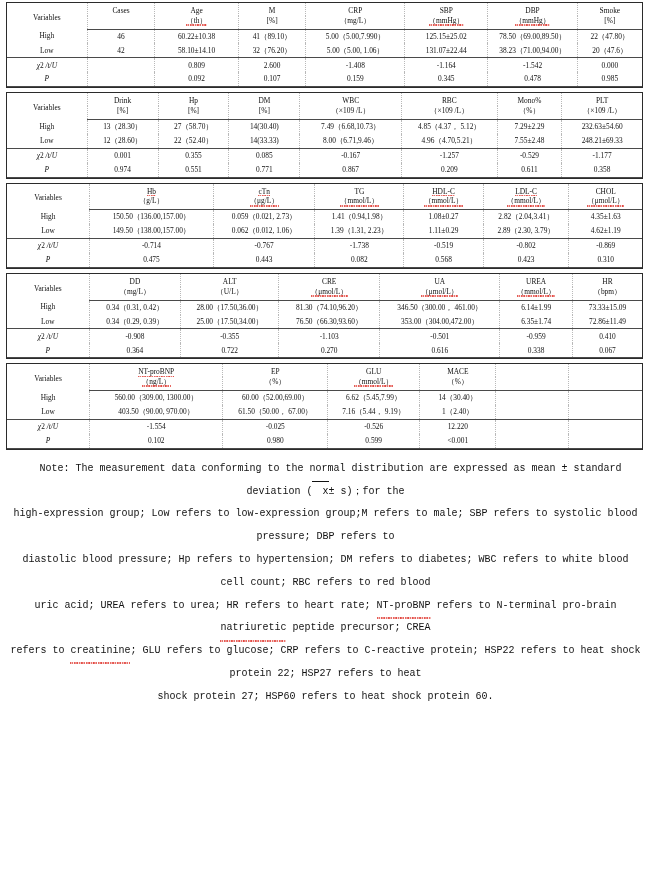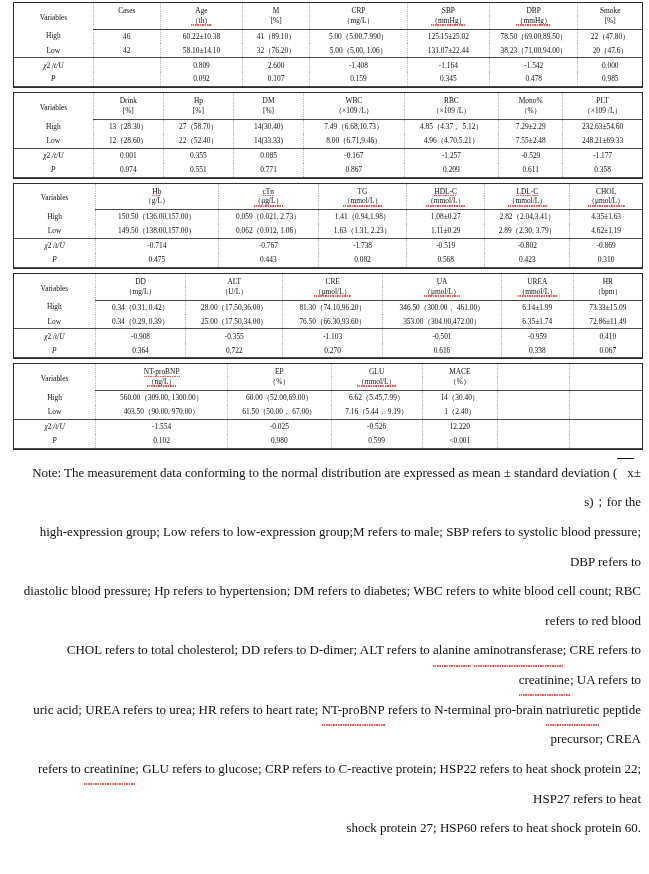--- a/index.html
+++ b/index.html
@@ -13,21 +13,21 @@
     height: 874px;
     font-family: "Liberation Serif", "DejaVu Serif", serif;
     color: #111111;
     overflow: hidden;
   }
   .page {
     width: 649px;
     height: 874px;
     position: relative;
     box-sizing: border-box;
-    padding: 2px 6px 0 13px;
+    padding: 2px 6px 0 6px;
   }
 
   
   .tbl-wrap {
     border: 1px solid #2b2b2b;
     box-sizing: border-box;
     margin: 0 0 4px 0;
     background: #fff;
   }
   table.stat {
@@ -76,25 +76,26 @@
     background-size: 2.4px 2.4px;
     background-repeat: repeat-x;
     opacity: .95;
   }
 
   
   td.c0 { }
 
   
   .note {
-    font-size: 13px;
+    font-size: 10px;
     line-height: 2.28;
-    text-align: right;
+    text-align: center;
     padding: 4px 2px 0 4px;
     color: #111;
+    font-family: Liberation Mono, monospace;
   }
   .note p { margin: 0; text-indent: 0; }
   .note .lead { text-indent: 10px; }
   .xbar {
     position: relative;
     display: inline-block;
     padding-top: 0;
   }
   .xbar::before {
     content: "";
@@ -294,21 +295,21 @@
               <td>0.059（0.021, 2.73）</td>
               <td>1.41（0.94,1.98）</td>
               <td>1.08±0.27</td>
               <td>2.82（2.04,3.41）</td>
               <td>4.35±1.63</td>
             </tr>
             <tr class="rule-below">
               <td class="rowlabel c0">Low</td>
               <td>149.50（138.00,157.00）</td>
               <td>0.062（0.012, 1.06）</td>
-              <td>1.63（1.31, 2.23）</td>
+              <td>1.39（1.31, 2.23）</td>
               <td>1.11±0.29</td>
               <td>2.89（2.30, 3.79）</td>
               <td>4.62±1.19</td>
             </tr>
             <tr>
               <td class="rowlabel c0"><span class="ital">χ</span><span>2 </span><span class="ital">/t/U</span></td>
               <td>-0.714</td>
               <td>-0.767</td>
               <td>-1.738</td>
               <td>-0.519</td>
@@ -461,18 +462,17 @@
               <td>&nbsp;</td>
             </tr>
           </tbody>
         </table>
       </div>
     </div>
   <div class="note" id="note-block">
       <p class="lead">Note: The measurement data conforming to the normal distribution are expressed as mean ± standard deviation (<span class="xbar">x</span>± s)；for the</p>
       <p>high-expression group; Low refers to low-expression group;M refers to male; SBP refers to systolic blood pressure; DBP refers to</p>
       <p>diastolic blood pressure; Hp refers to hypertension; DM refers to diabetes; WBC refers to white blood cell count; RBC refers to red blood</p>
-      <p>CHOL refers to total cholesterol; DD refers to D-dimer; ALT refers to <span class="sq">alanine</span> <span class="sq">aminotransferase</span>; CRE refers to <span class="sq">creatinine</span>; UA refers to</p>
       <p>uric acid; UREA refers to urea; HR refers to heart rate; <span class="sq">NT-proBNP</span> refers to N-terminal pro-brain <span class="sq">natriuretic</span> peptide precursor; CREA</p>
       <p>refers to <span class="sq">creatinine</span>; GLU refers to glucose; CRP refers to C-reactive protein; HSP22 refers to heat shock protein 22; HSP27 refers to heat</p>
       <p>shock protein 27; HSP60 refers to heat shock protein 60.</p>
     </div>
 </div>
 
 </body></html>

